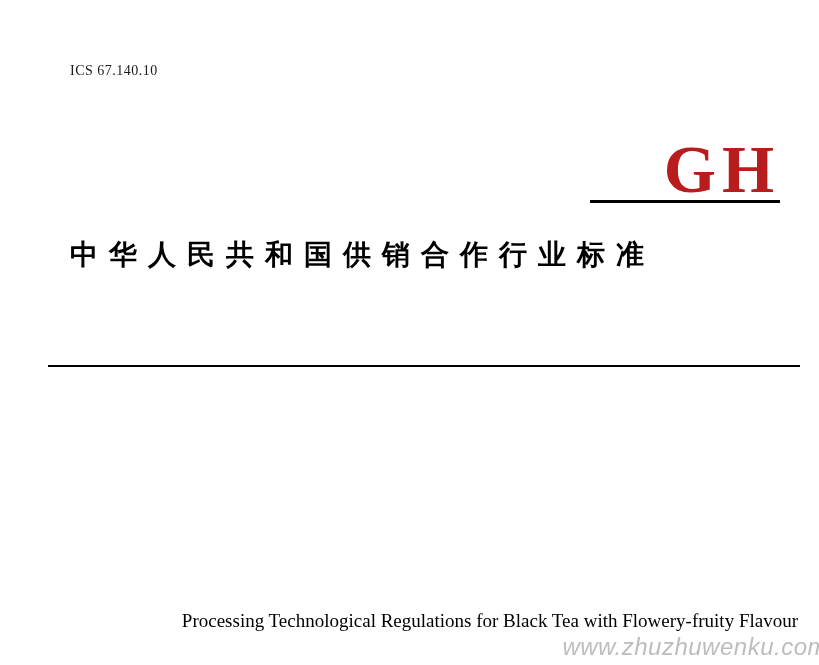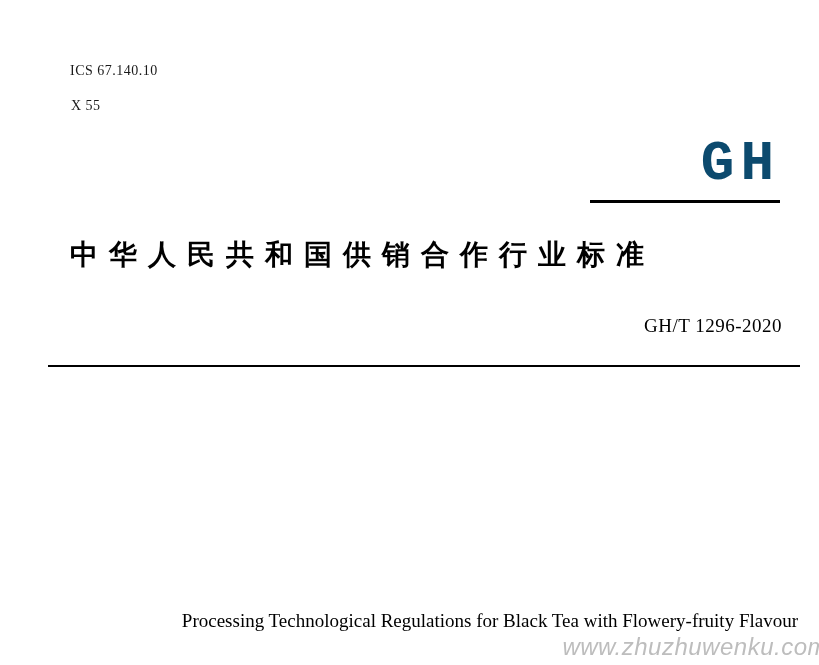--- a/index.html
+++ b/index.html
@@ -41,25 +41,25 @@
   }
   .ics-line.second {
     margin-top: 14px;
     padding-left: 1px;
   }
 
   .gh-logo {
     position: absolute;
     right: 68px;
     top: 136px;
-    font-family: Liberation Mono, monospace;
+    font-family: Liberation Serif, serif;
     font-weight: bold;
-    font-size: 56px;
+    font-size: 67px;
     letter-spacing: 6px;
-    color: #0c4a6e;
+    color: #b91c1c;
     line-height: 1;
   }
 
   .gh-underline {
     position: absolute;
     right: 68px;
     top: 200px;
     width: 190px;
     height: 3px;
     background: #000000;
@@ -133,29 +133,27 @@
     font-style: italic;
   }
 </style>
 </head>
 <body>
 
 <div class="page">
 
   <div class="ics-block">
     <div class="ics-line">ICS  67.140.10</div>
-    <div class="ics-line second">X   55</div>
   </div>
 
   <div class="gh-logo">GH</div>
   <div class="gh-underline"></div>
 
   <div class="title-cn">中华人民共和国供销合作行业标准</div>
 
-  <div class="std-number">GH/T 1296-2020</div>
 
   <div class="hr-main"></div>
 
   <div class="doc-title-en">Processing Technological Regulations for Black Tea with Flowery-fruity Flavour</div>
 
   <div class="watermark">www.zhuzhuwenku.com</div>
 
 </div>
 
 </body></html>

